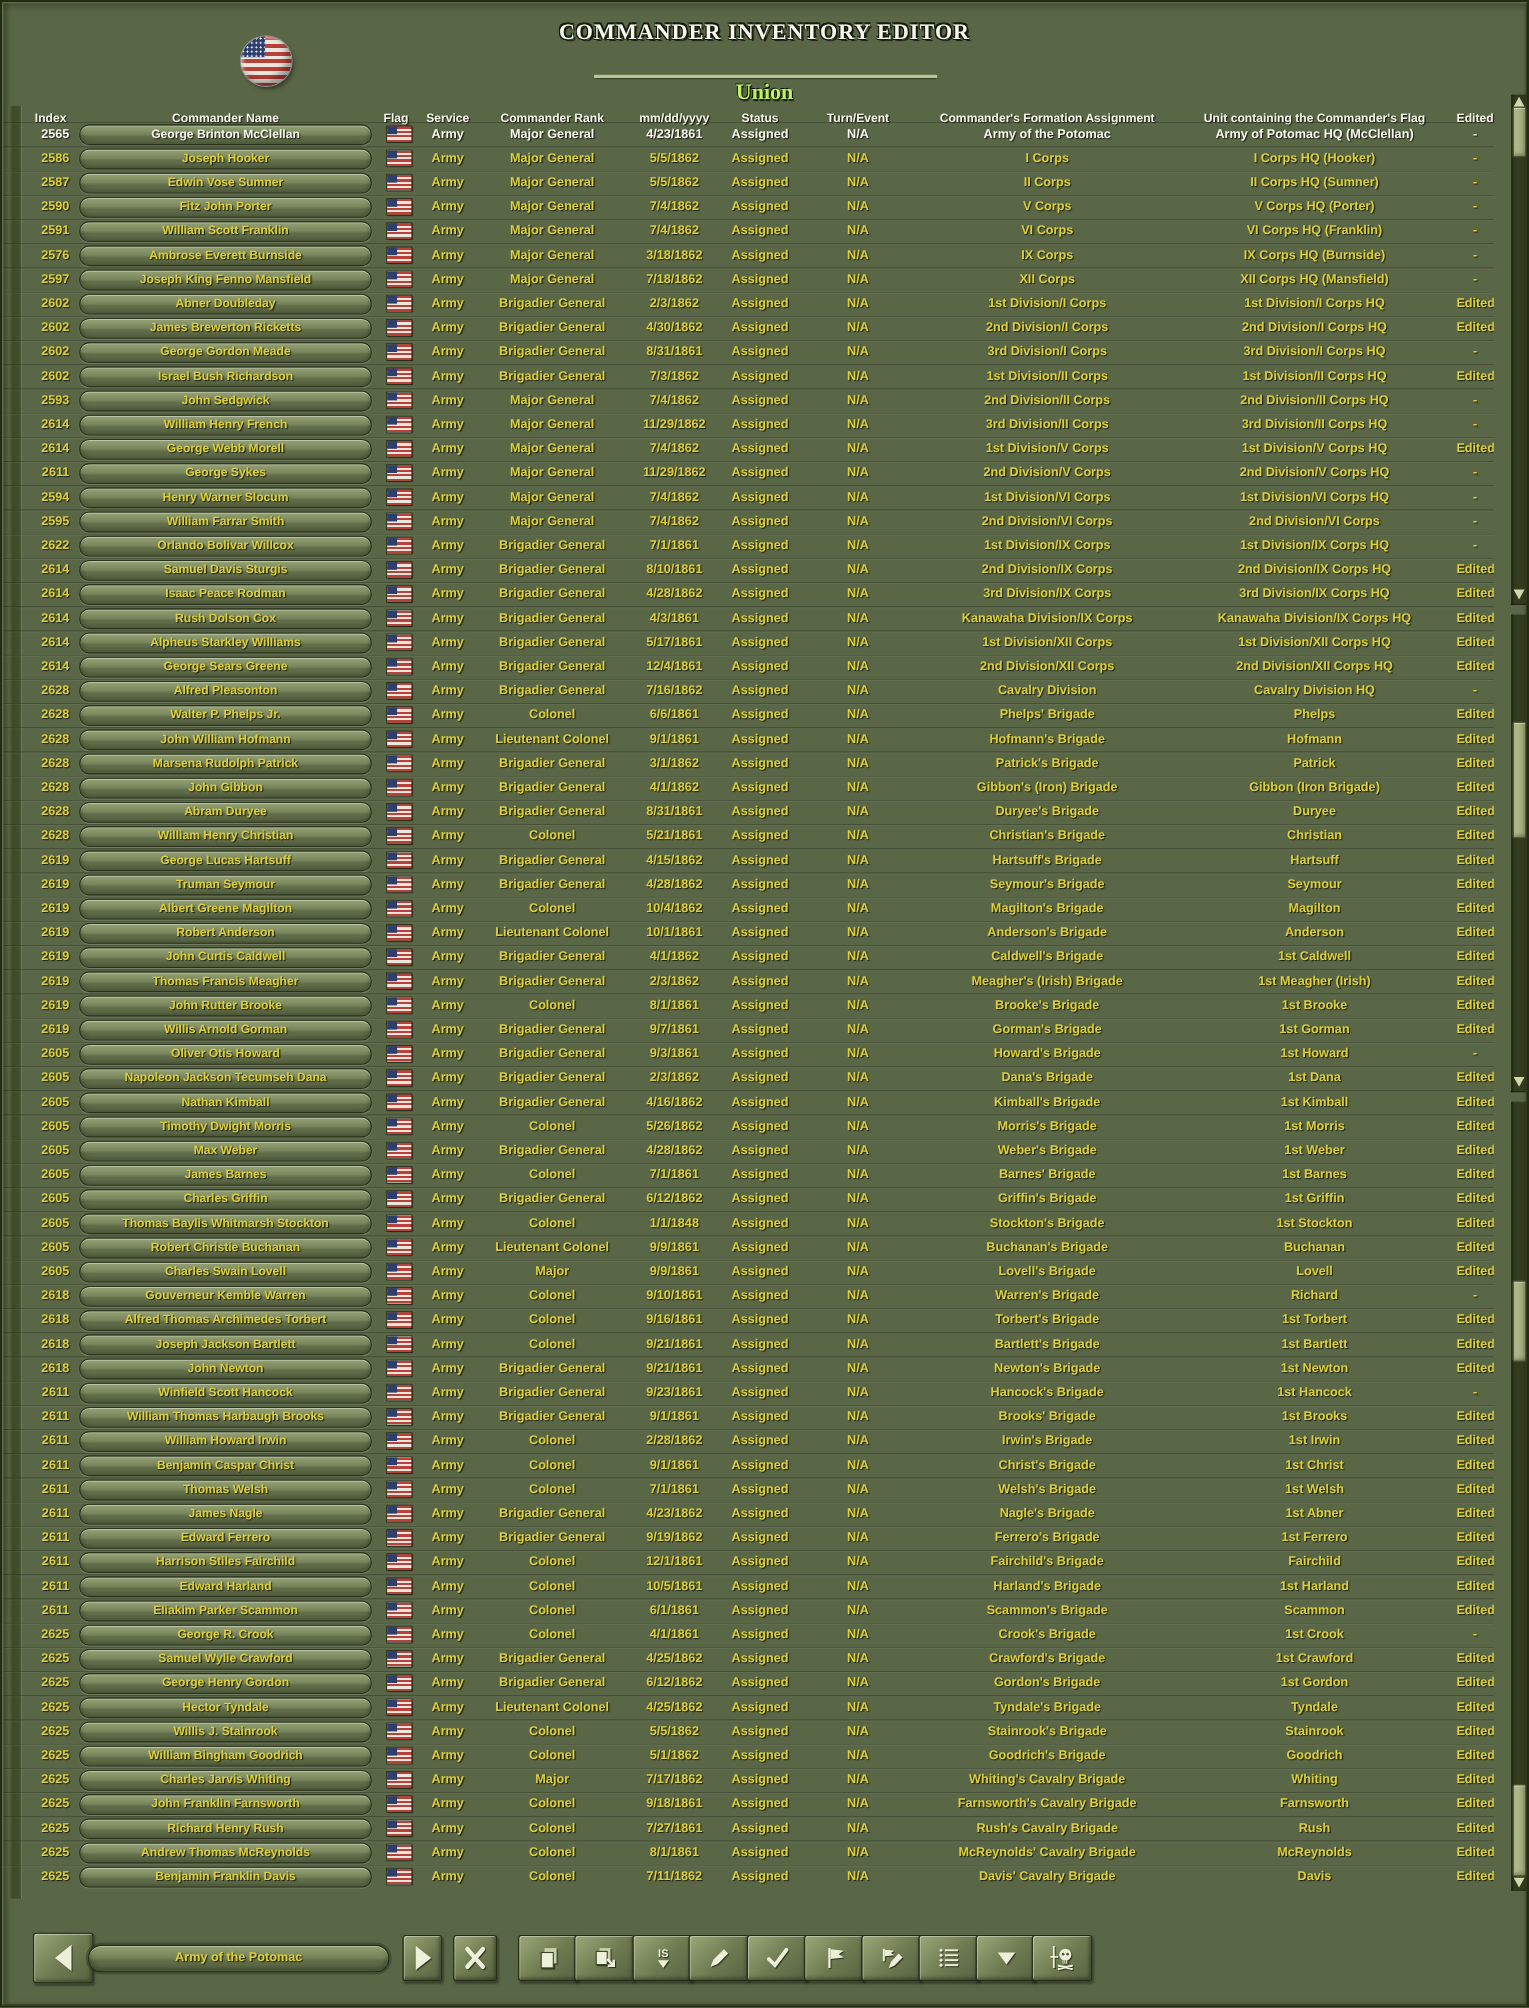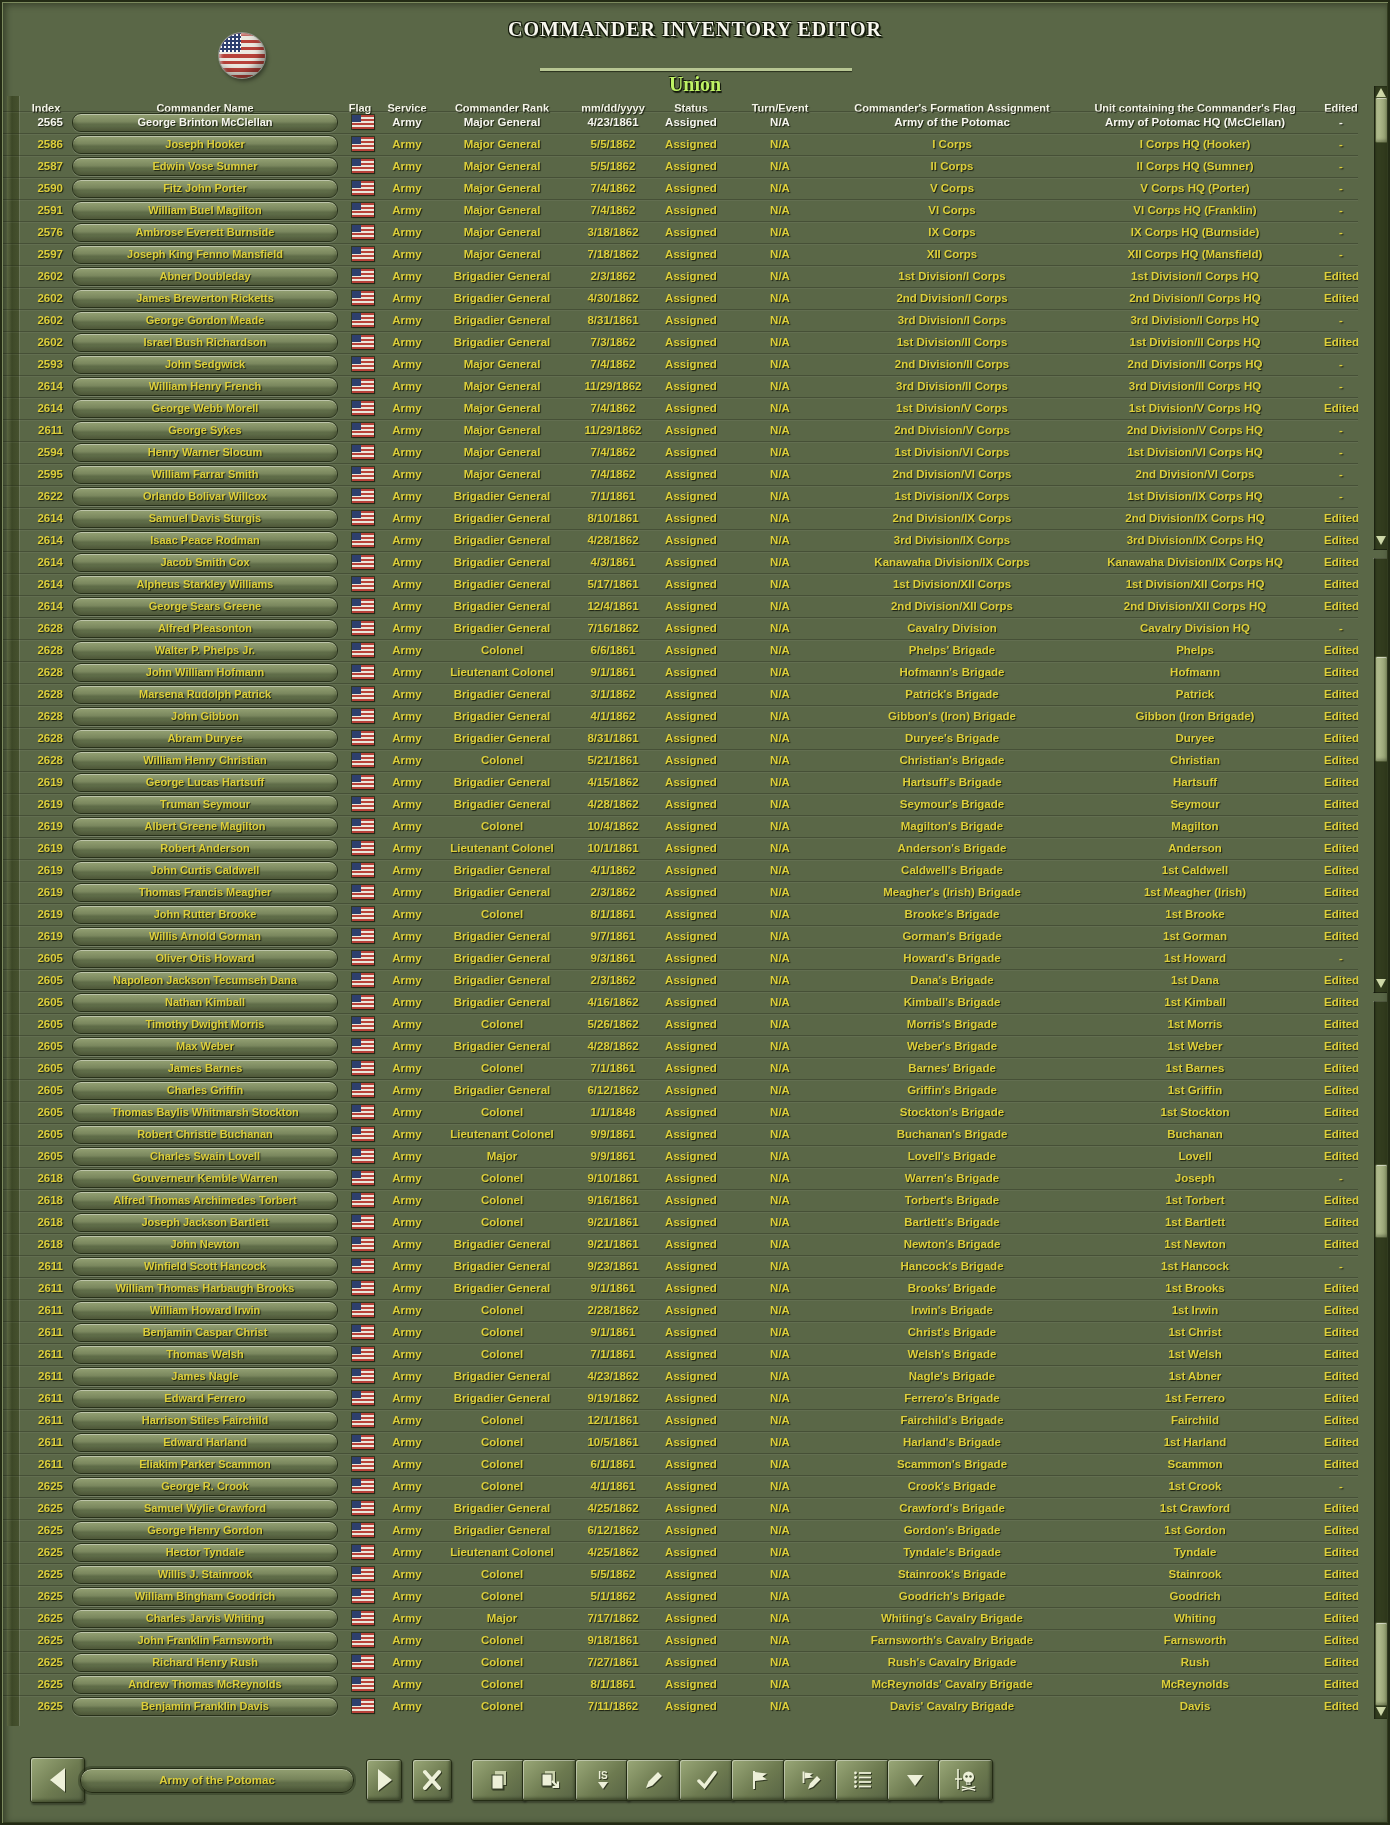--- a/index.html
+++ b/index.html
@@ -167,21 +167,21 @@
       <div class="c ">7/4/1862</div>
       <div class="c ">Assigned</div>
       <div class="c ">N/A</div>
       <div class="c ">V Corps</div>
       <div class="c ">V Corps HQ (Porter)</div>
       <div class="c ">-</div>
     </div>
     <div class="row grid">
       <div class="c c-index">2591</div>
       <div class="c pillwrap">
-        <div class="pill">William Buel Magilton</div>
+        <div class="pill">William Scott Franklin</div>
       </div>
       <div class="c ">
         <div class="usflag"></div>
       </div>
       <div class="c ">Army</div>
       <div class="c ">Major General</div>
       <div class="c ">7/4/1862</div>
       <div class="c ">Assigned</div>
       <div class="c ">N/A</div>
       <div class="c ">VI Corps</div>
@@ -439,21 +439,21 @@
       <div class="c ">4/28/1862</div>
       <div class="c ">Assigned</div>
       <div class="c ">N/A</div>
       <div class="c ">3rd Division/IX Corps</div>
       <div class="c ">3rd Division/IX Corps HQ</div>
       <div class="c ">Edited</div>
     </div>
     <div class="row grid">
       <div class="c c-index">2614</div>
       <div class="c pillwrap">
-        <div class="pill">Jacob Smith Cox</div>
+        <div class="pill">Rush Dolson Cox</div>
       </div>
       <div class="c ">
         <div class="usflag"></div>
       </div>
       <div class="c ">Army</div>
       <div class="c ">Brigadier General</div>
       <div class="c ">4/3/1861</div>
       <div class="c ">Assigned</div>
       <div class="c ">N/A</div>
       <div class="c ">Kanawaha Division/IX Corps</div>
@@ -926,21 +926,21 @@
       </div>
       <div class="c ">
         <div class="usflag"></div>
       </div>
       <div class="c ">Army</div>
       <div class="c ">Colonel</div>
       <div class="c ">9/10/1861</div>
       <div class="c ">Assigned</div>
       <div class="c ">N/A</div>
       <div class="c ">Warren's Brigade</div>
-      <div class="c ">Joseph</div>
+      <div class="c ">Richard</div>
       <div class="c ">-</div>
     </div>
     <div class="row grid">
       <div class="c c-index">2618</div>
       <div class="c pillwrap">
         <div class="pill">Alfred Thomas Archimedes Torbert</div>
       </div>
       <div class="c ">
         <div class="usflag"></div>
       </div>

